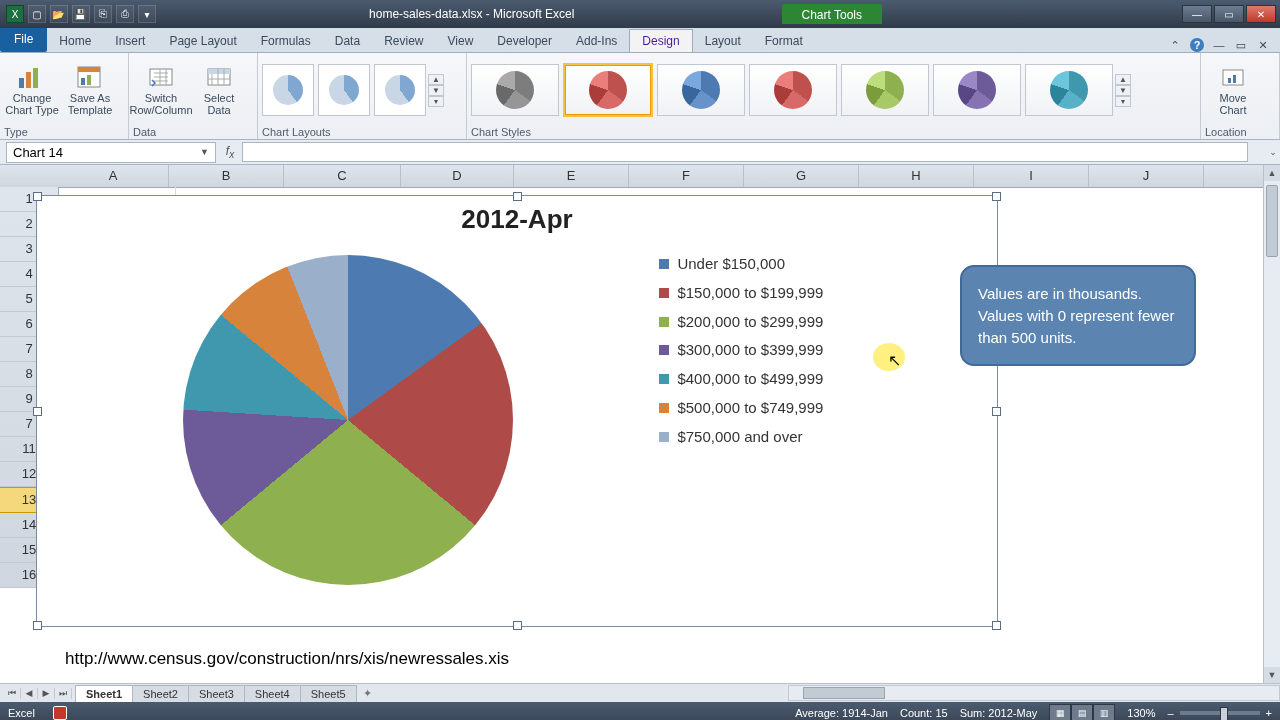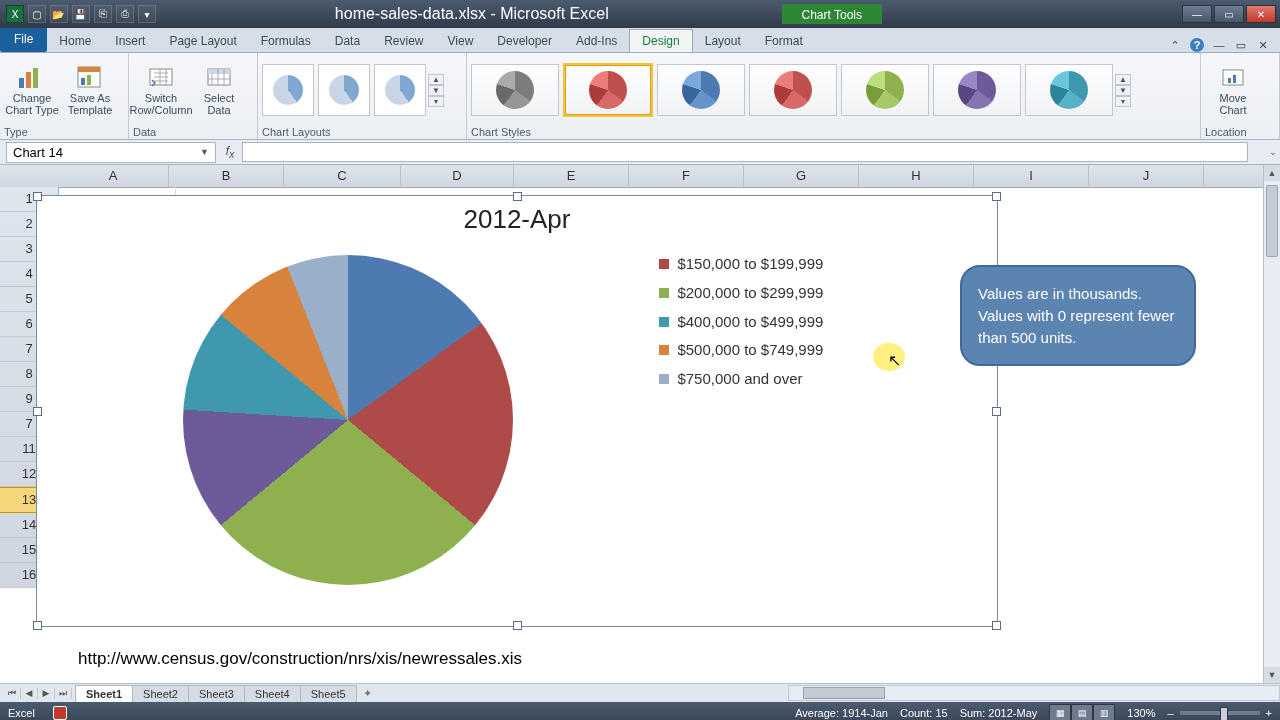--- a/index.html
+++ b/index.html
@@ -1,29 +1,29 @@
 <!DOCTYPE html>
 <html><head>
 <meta charset="utf-8">
 <style>
   html,body{margin:0;padding:0;font-family:"Segoe UI",Tahoma,sans-serif;font-size:12px;background:#fff;overflow:hidden;width:1280px;height:720px}
   
   .titlebar{height:28px;background:linear-gradient(#4b5b6f,#303b49);display:flex;align-items:center;color:#fff}
   .qat{display:flex;align-items:center;gap:4px;padding:0 6px}
   .qat-btn{width:16px;height:16px;display:flex;align-items:center;justify-content:center;border:1px solid rgba(255,255,255,.15);background:rgba(255,255,255,.05);font-size:10px;color:#fff}
-  .title-center{flex:1;text-align:center;font-size:16px}
+  .title-center{flex:1;text-align:center;font-size:12px}
   .charttools{background:#2d8634;color:#fff;padding:4px 20px 2px;border-radius:2px 2px 0 0;font-size:12px}
   .winctrl{display:flex;gap:2px;padding-right:4px}
   .wc-btn{width:28px;height:16px;background:linear-gradient(#6d7d92,#4a5768);border:1px solid #2b333e;color:#fff;font-size:10px;display:flex;align-items:center;justify-content:center}
   .wc-close{background:linear-gradient(#e07a6f,#c0392b)}
   
   .tabs{height:24px;background:#d6dee8;display:flex;align-items:flex-end;padding-left:0;border-bottom:1px solid #9eacbd}
   .file-tab{background:#1a5f9e;color:#fff;padding:4px 14px;height:16px;font-size:12px;border-radius:0 0 2px 2px}
   .tab{padding:4px 12px;color:#3b4a5c;font-size:12px}
-  .tab.active{background:#f3f3f3;border:1px solid #9eacbd;border-bottom:none;color:#15803d}
+  .tab.active{background:#f3f3f3;border:1px solid #9eacbd;border-bottom:none;color:#4c1d95}
   .tabs-right{margin-left:auto;display:flex;gap:8px;padding-right:10px;align-items:center;color:#3b4a5c}
   .tabs-right .ico{width:14px;height:14px;font-size:11px;display:flex;align-items:center;justify-content:center}
   .help-ico{width:14px;height:14px;border-radius:50%;background:#3b7ec1;color:#fff;font-size:10px;font-weight:bold}
   
   .ribbon{height:86px;background:linear-gradient(#f5f7fa,#eceff3);border-bottom:1px solid #a8b4c2;display:flex}
   .grp{border-right:1px solid #c4cbd4;display:flex;flex-direction:column;padding:2px 4px 0}
   .grp-body{flex:1;display:flex;align-items:center;gap:2px}
   .grp-label{text-align:left;font-size:11px;color:#4d5b6d;padding:1px 0}
   .big-btn{display:flex;flex-direction:column;align-items:center;justify-content:center;width:56px;height:64px;font-size:11px;text-align:center;color:#3b4a5c;line-height:1.05;gap:2px}
   .big-ico{width:32px;height:28px;display:flex;align-items:center;justify-content:center}
@@ -50,29 +50,29 @@
   .rowhdrs div{height:24px;border-bottom:1px solid #c2c9d2;text-align:center;line-height:24px;font-size:13px;color:#333}
   .rowhdrs div.sel{background:#f5d77c;border-top:1px solid #c79a00;border-bottom:1px solid #c79a00}
   .cells{position:absolute;left:58px;top:22px;right:16px;bottom:0}
   .cells .cell{position:absolute;border-right:1px solid #d6dbe2;border-bottom:1px solid #d6dbe2;font-size:14px;padding:2px 4px;text-align:right;color:#000}
   .vscroll{position:absolute;right:0;top:0;width:16px;bottom:0;background:#e7ecf2;border-left:1px solid #b8c0ca}
   .vscroll .thumb{position:absolute;left:2px;top:20px;right:2px;height:70px;background:#c2cad4;border:1px solid #9aa3ae;border-radius:2px}
   .vscroll .arr{position:absolute;left:0;width:16px;height:16px;background:#d6dce4;text-align:center;font-size:9px;line-height:16px;color:#555}
   
   .chart{position:absolute;left:36px;top:30px;width:960px;height:430px;background:#fff;border:1px solid #7a8aa0}
   .chart .handle{position:absolute;width:7px;height:7px;background:#fff;border:1px solid #5b6d82}
-  .chart-title{text-align:center;font-size:26px;font-weight:normal;color:#222;padding:8px 0 0}
+  .chart-title{text-align:center;font-size:26px;font-weight:bold;color:#222;padding:8px 0 0}
   .chart-body{display:flex;height:370px}
   .pie-wrap{flex:1.9;display:flex;align-items:center;justify-content:center}
   .pie{width:330px;height:330px;border-radius:50%;position:relative}
   .legend{flex:1;padding:20px 10px 0 0;font-size:15px;color:#333}
   .leg-item{display:flex;align-items:flex-start;gap:8px;margin-bottom:10px;line-height:1.25}
   .leg-sw{width:10px;height:10px;margin-top:4px;flex-shrink:0}
   
-  .callout{position:absolute;left:960px;top:100px;width:200px;padding:16px;background:#5b84b1;border:2px solid #3f6a9a;border-radius:20px;color:#fff;font-size:15px;line-height:1.45}
+  .callout{position:absolute;left:960px;top:100px;width:200px;padding:16px;background:#5b84b1;border:2px solid #3f6a9a;border-radius:14px;color:#fff;font-size:15px;line-height:1.45}
   
   .cursor-dot{position:absolute;width:32px;height:28px;border-radius:50%;background:#ffe94a;opacity:.7}
   .cursor-arrow{position:absolute;font-size:16px;color:#000}
   
   .sheet-tabs{height:18px;background:#e2e7ed;border-top:1px solid #b8c0ca;display:flex;align-items:center;font-size:11px}
   .st-nav{display:flex;gap:0;padding:0 4px}
   .st-nav div{width:16px;text-align:center;color:#555;font-size:9px;border-right:1px solid #c2c9d2}
   .st-tab{padding:2px 10px;border:1px solid #b0b7c0;border-bottom:none;background:#d6dce4;color:#333;margin-left:-1px}
   .st-tab.active{background:#fff;font-weight:bold}
   .st-new{width:22px;text-align:center;color:#777}
@@ -298,45 +298,53 @@
         <div class="cell" style="left: 0px; top: 144px; width: 109px; height: 23px;">2</div>
         <div class="cell" style="left: 0px; top: 168px; width: 109px; height: 23px;">2</div>
         <div class="cell" style="left: 0px; top: 192px; width: 109px; height: 23px;">2</div>
         <div class="cell" style="left: 0px; top: 216px; width: 109px; height: 23px;">2</div>
         <div class="cell" style="left: 0px; top: 240px; width: 109px; height: 23px;">2</div>
         <div class="cell" style="left: 0px; top: 264px; width: 109px; height: 23px;">2</div>
         <div class="cell" style="left: 0px; top: 288px; width: 109px; height: 23px;">2</div>
         <div class="cell" style="left: 0px; top: 312px; width: 109px; height: 23px;"></div>
         <div class="cell" style="left: 0px; top: 336px; width: 109px; height: 23px;"></div>
         <div class="cell" style="left: 0px; top: 360px; width: 109px; height: 23px;"></div>
-        <div class="cell" style="left: 16px; top: 460px; width: 700px; text-align: left; font-size: 17px; border: none;">http://www.census.gov/construction/nrs/xis/newressales.xis</div>
+        <div class="cell" style="left: 3px; top: 460px; width: 700px; text-align: left; font-size: 17px; border: none;">http://www.census.gov/construction/nrs/xis/newressales.xis</div>
       </div>
 
     <div class="chart">
       <div class="handle" style="left:-4px;top:-4px"></div>
         <div class="handle" style="right:-4px;top:-4px"></div>
       <div class="handle" style="left:-4px;bottom:-4px"></div>
         <div class="handle" style="right:-4px;bottom:-4px"></div>
       <div class="handle" style="left:50%;top:-4px;margin-left:-4px"></div>
         <div class="handle" style="left:50%;bottom:-4px;margin-left:-4px"></div>
       <div class="handle" style="top:50%;left:-4px;margin-top:-4px"></div>
         <div class="handle" style="top:50%;right:-4px;margin-top:-4px"></div>
       <div class="chart-title">2012-Apr</div>
       <div class="chart-body">
         <div class="pie-wrap">
             <div class="pie" id="pie" style="background: conic-gradient(rgb(78, 122, 178) 0%, rgb(78, 122, 178) 15%, rgb(174, 75, 72) 15%, rgb(174, 75, 72) 36%, rgb(143, 176, 79) 36%, rgb(143, 176, 79) 64%, rgb(109, 90, 153) 64%, rgb(109, 90, 153) 76%, rgb(63, 152, 174) 76%, rgb(63, 152, 174) 86%, rgb(216, 131, 59) 86%, rgb(216, 131, 59) 94%, rgb(154, 175, 202) 94%, rgb(154, 175, 202) 100%);"></div>
           </div>
         <div class="legend" id="legend">
             <div class="leg-item">
+              <div class="leg-sw" style="background:#4e7ab2"></div>
+              <div>Under $150,000</div>
+            </div>
+            <div class="leg-item">
               <div class="leg-sw" style="background:#ae4b48"></div>
               <div>$150,000 to $199,999</div>
             </div>
             <div class="leg-item">
               <div class="leg-sw" style="background:#8fb04f"></div>
               <div>$200,000 to $299,999</div>
+            </div>
+            <div class="leg-item">
+              <div class="leg-sw" style="background:#6d5a99"></div>
+              <div>$300,000 to $399,999</div>
             </div>
             <div class="leg-item">
               <div class="leg-sw" style="background:#3f98ae"></div>
               <div>$400,000 to $499,999</div>
             </div>
             <div class="leg-item">
               <div class="leg-sw" style="background:#d8833b"></div>
               <div>$500,000 to $749,999</div>
             </div>
             <div class="leg-item">

